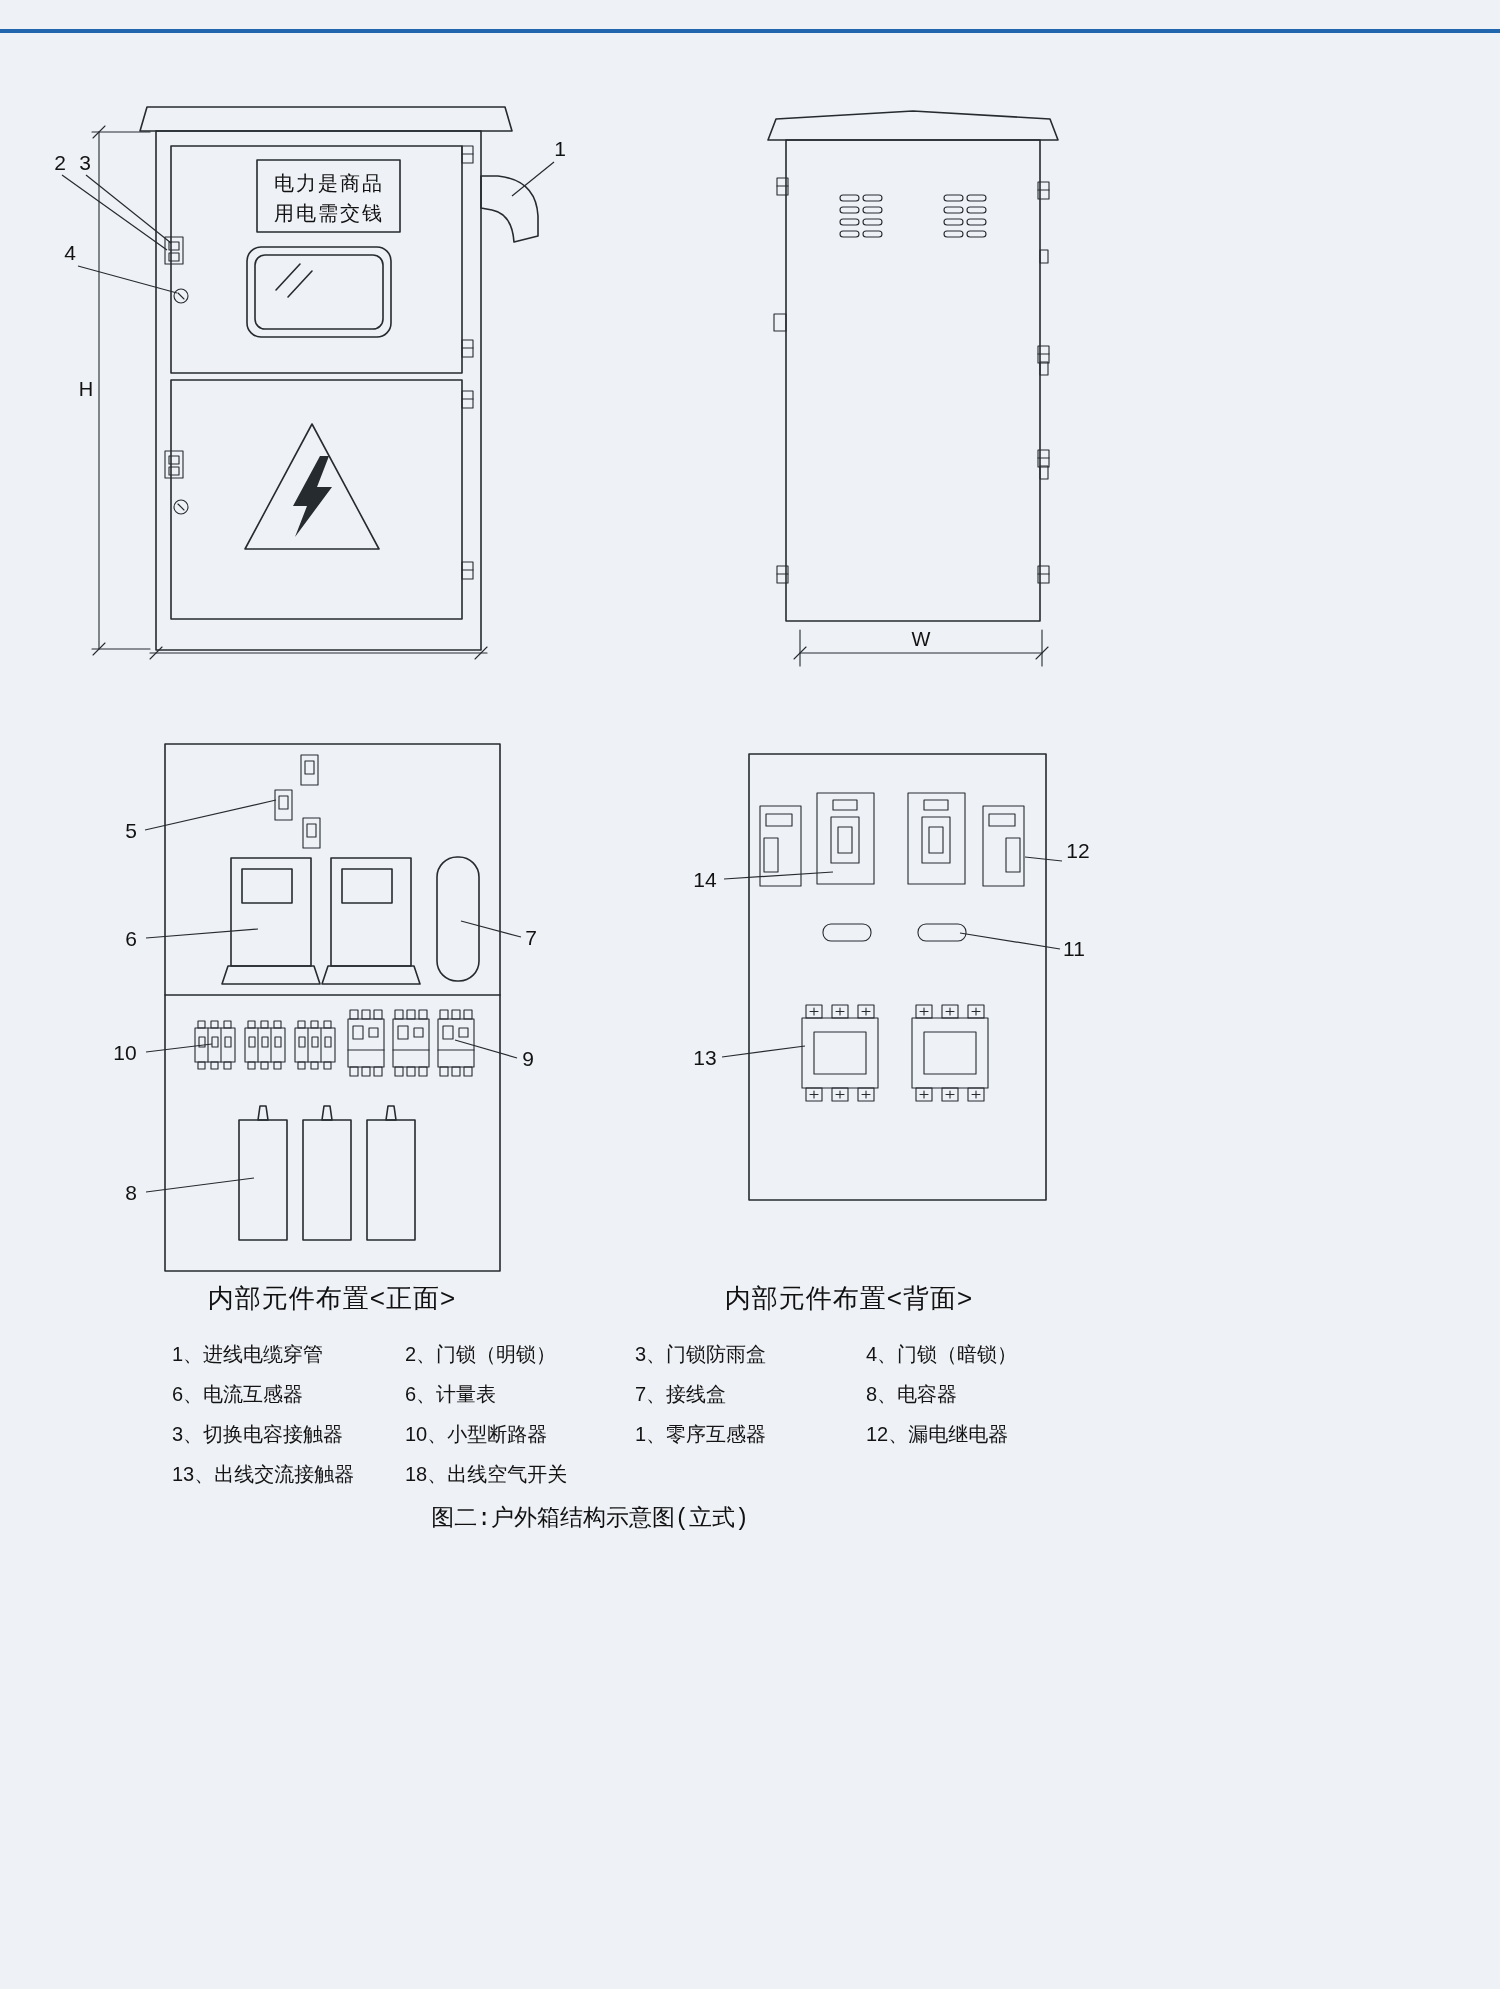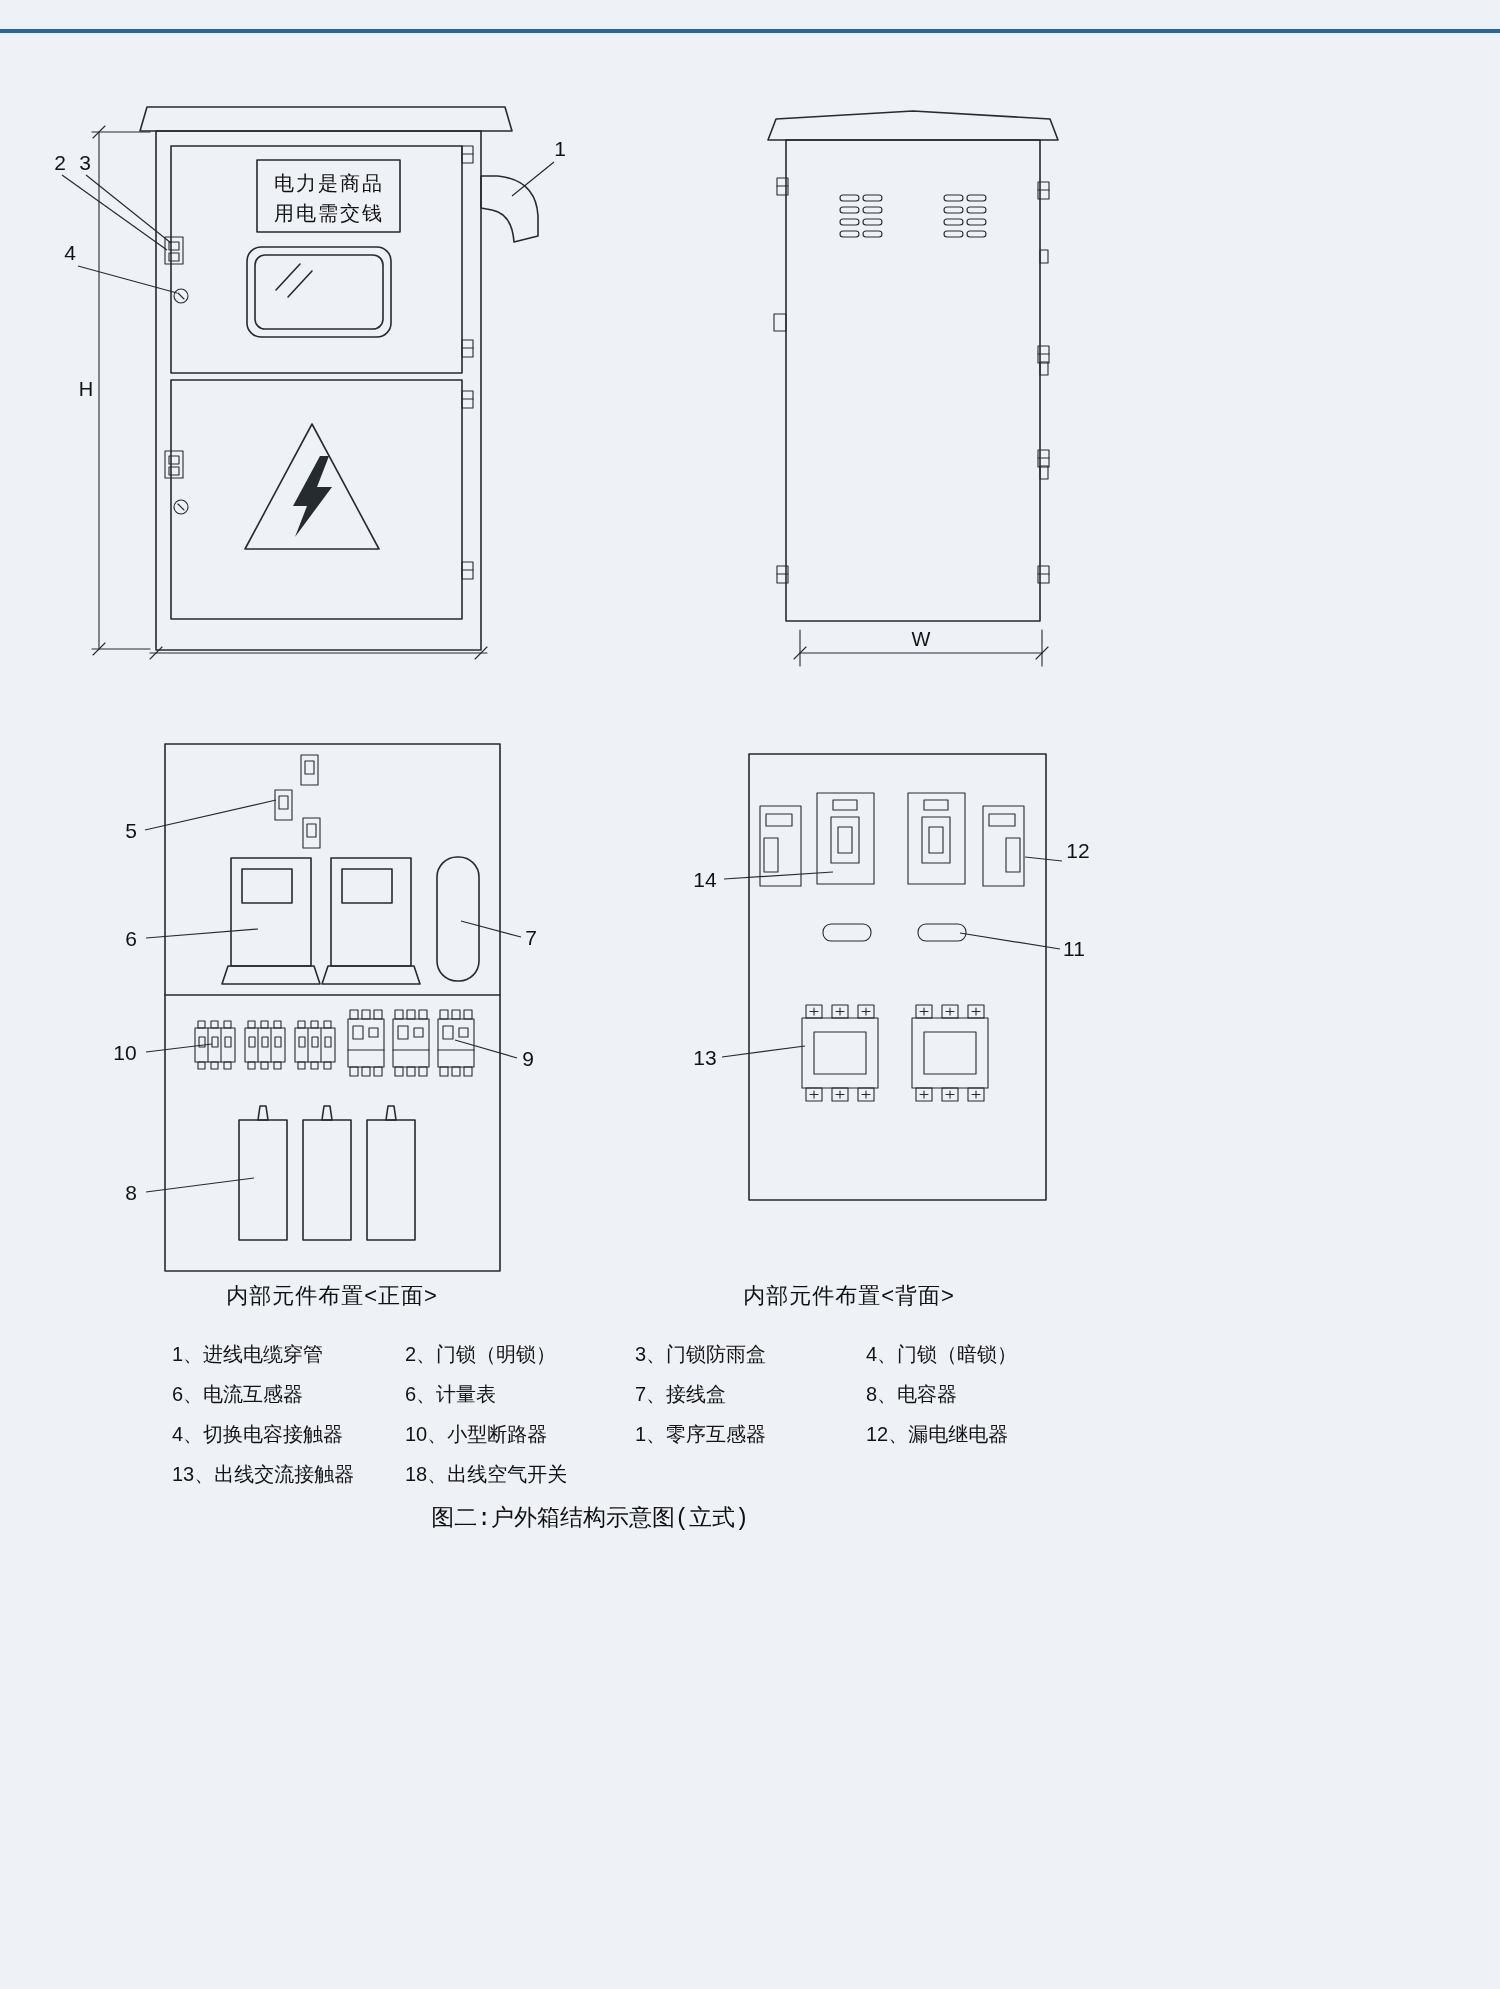--- a/index.html
+++ b/index.html
@@ -14,21 +14,21 @@
   
   .ln *       { stroke:#262b30; fill:none; stroke-width:1.6; stroke-linecap:round; stroke-linejoin:round; }
   .thin *     { stroke-width:1.1; }
   .solid      { fill:#262b30 !important; stroke:none !important; }
   .leader     { stroke:#262b30; stroke-width:1.2; fill:none; }
   svg text    { fill:#121212; stroke:none; font-family:"Liberation Sans","DejaVu Sans",sans-serif; }
   .num        { font-size:21px; text-anchor:middle; }
   .sign-text  { font-size:20px; text-anchor:middle; letter-spacing:2px; }
   .dim        { font-size:20px; text-anchor:middle; }
 
-  .panel-label { position:absolute; transform:translateX(-50%); font-size:22px; color:#111; letter-spacing:1px; white-space:nowrap; }
+  .panel-label { position:absolute; transform:translateX(-50%); font-size:26px; color:#111; letter-spacing:1px; white-space:nowrap; }
   .legend {
     position:absolute; left:172px; top:1341px;
     display:grid; grid-template-columns:233px 230px 231px 250px;
     row-gap:13px; font-size:20px; color:#141414;
   }
   .legend-item { white-space:nowrap; }
   .caption { position:absolute; left:590px; top:1502px; transform:translateX(-50%); font-size:23px; color:#111; white-space:nowrap;font-family:Liberation Mono, monospace; }
 </style>
 </head>
 <body>
@@ -407,21 +407,21 @@
 
   <div class="legend">
     <div class="legend-item">1、进线电缆穿管</div>
     <div class="legend-item">2、门锁（明锁）</div>
     <div class="legend-item">3、门锁防雨盒</div>
     <div class="legend-item">4、门锁（暗锁）</div>
     <div class="legend-item">6、电流互感器</div>
     <div class="legend-item">6、计量表</div>
     <div class="legend-item">7、接线盒</div>
     <div class="legend-item">8、电容器</div>
-    <div class="legend-item">4、切换电容接触器</div>
+    <div class="legend-item">3、切换电容接触器</div>
     <div class="legend-item">10、小型断路器</div>
     <div class="legend-item">1、零序互感器</div>
     <div class="legend-item">12、漏电继电器</div>
     <div class="legend-item">13、出线交流接触器</div>
     <div class="legend-item">18、出线空气开关</div>
   </div>
 
   <div class="caption">图二:户外箱结构示意图(立式)</div>
 </div>
 

